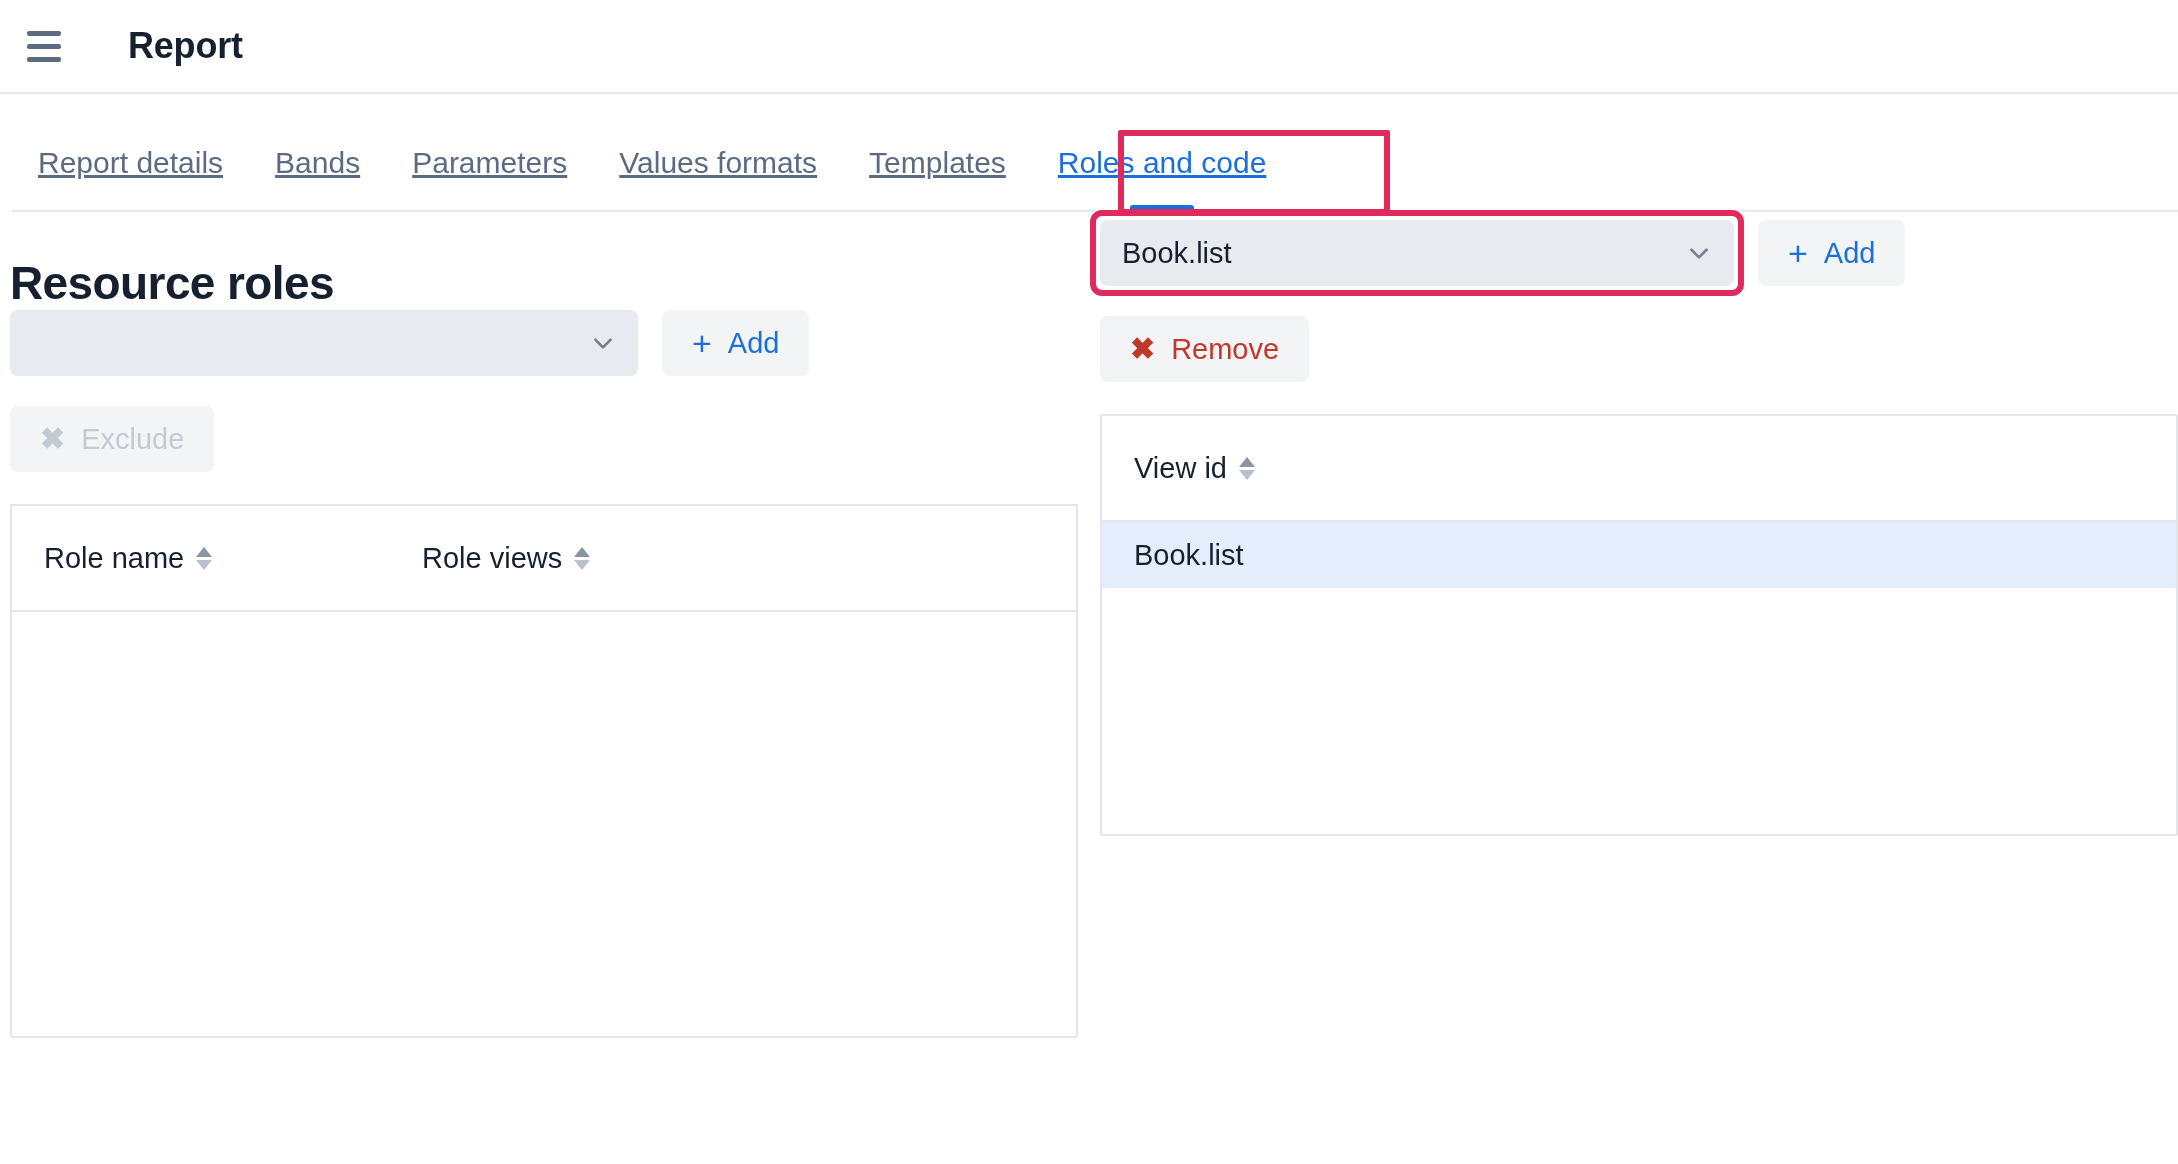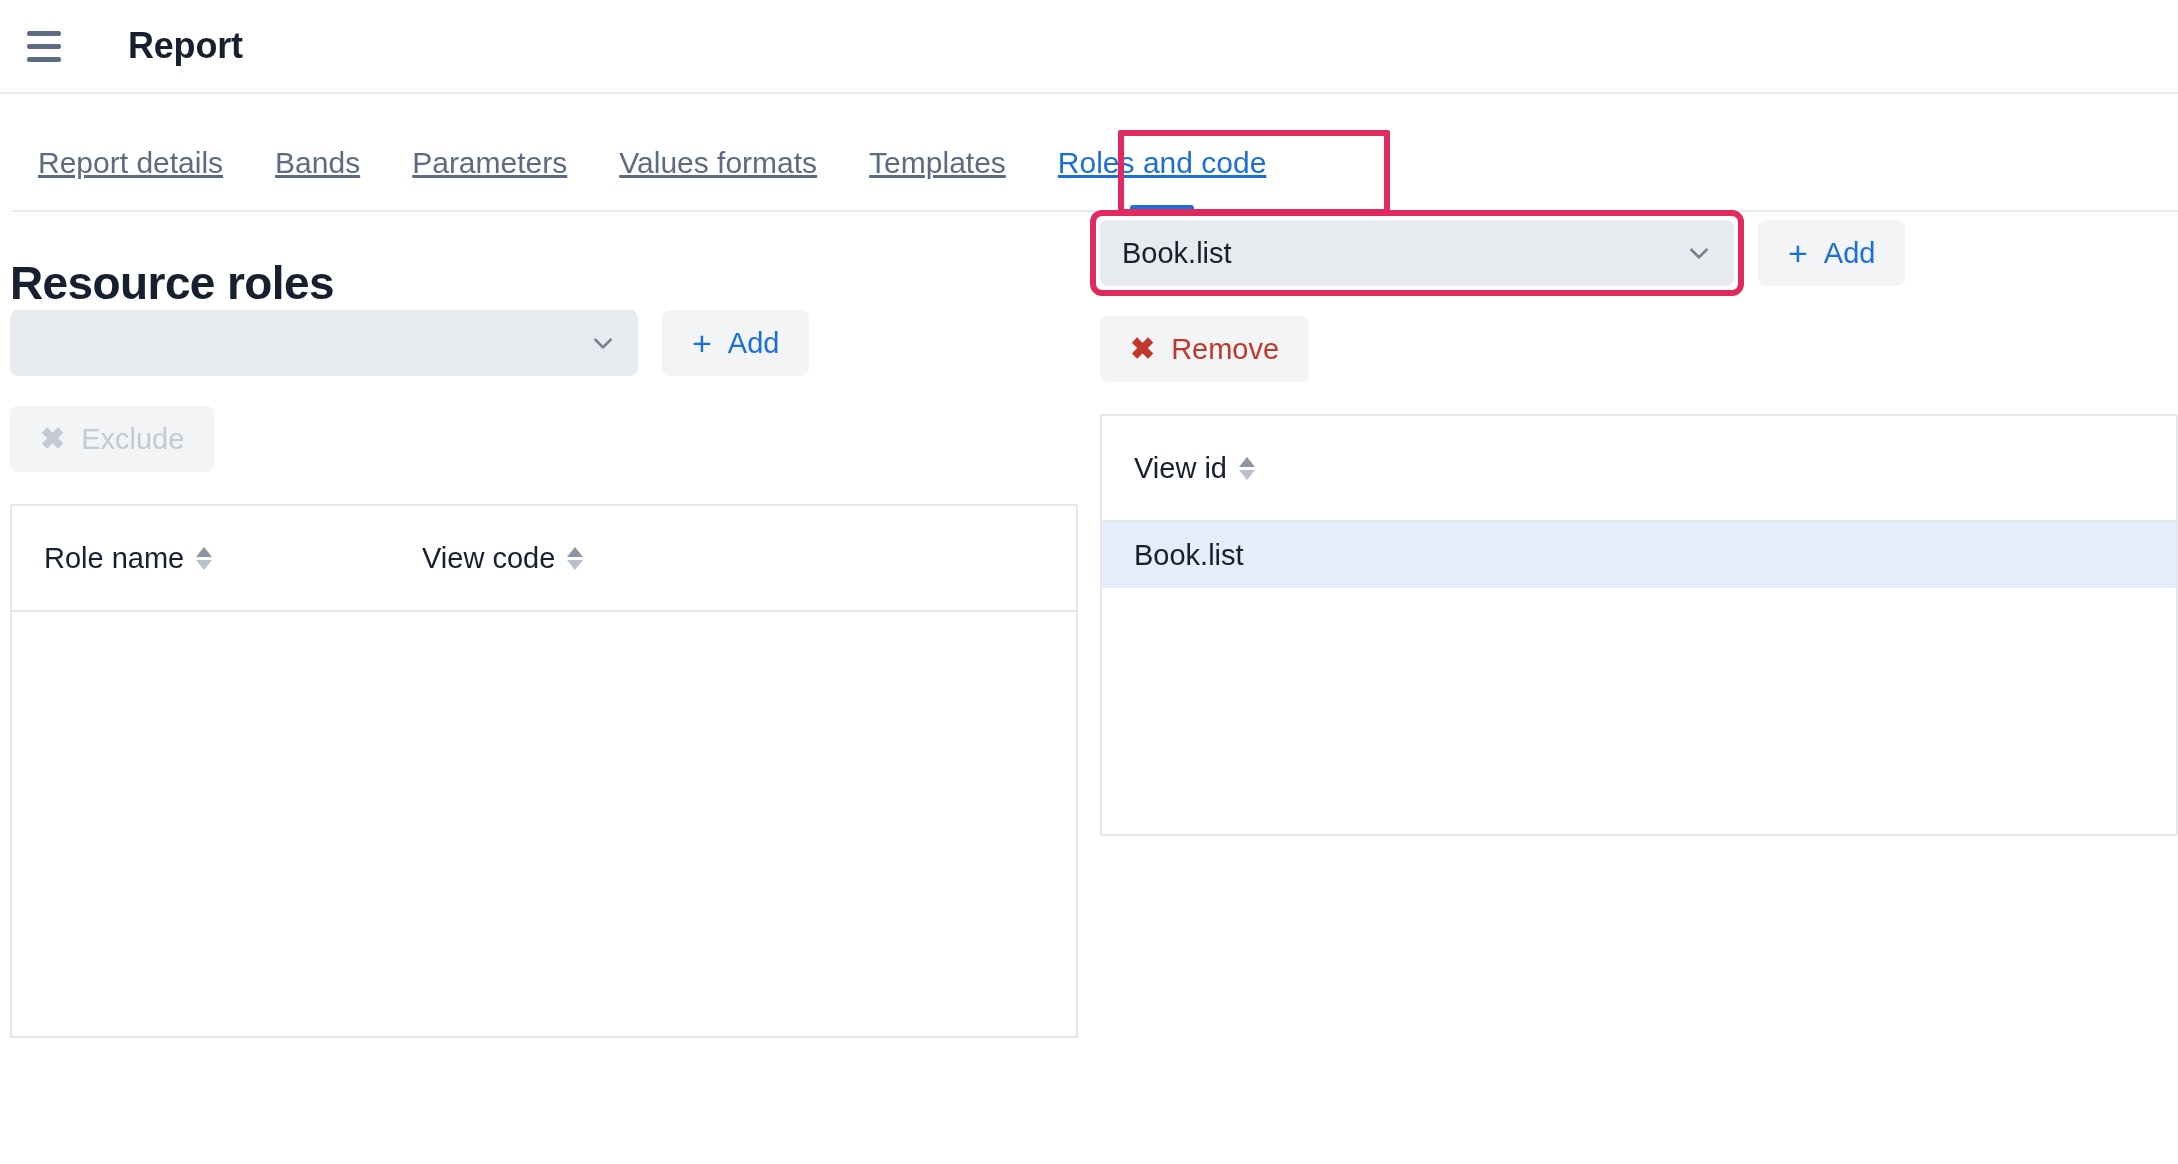--- a/index.html
+++ b/index.html
@@ -316,21 +316,21 @@
     <div class="table table-left">
       <div class="thead">
         <span class="th th-rolename">
           <span>Role name</span>
           <span class="sort-ico">
               <i class="up"></i>
               <i class="down"></i>
             </span>
         </span>
         <span class="th">
-          <span>View code</span>
+          <span>Role views</span>
           <span class="sort-ico">
               <i class="up"></i>
               <i class="down"></i>
             </span>
         </span>
       </div>
       <div></div>
     </div>
   </div>
 

